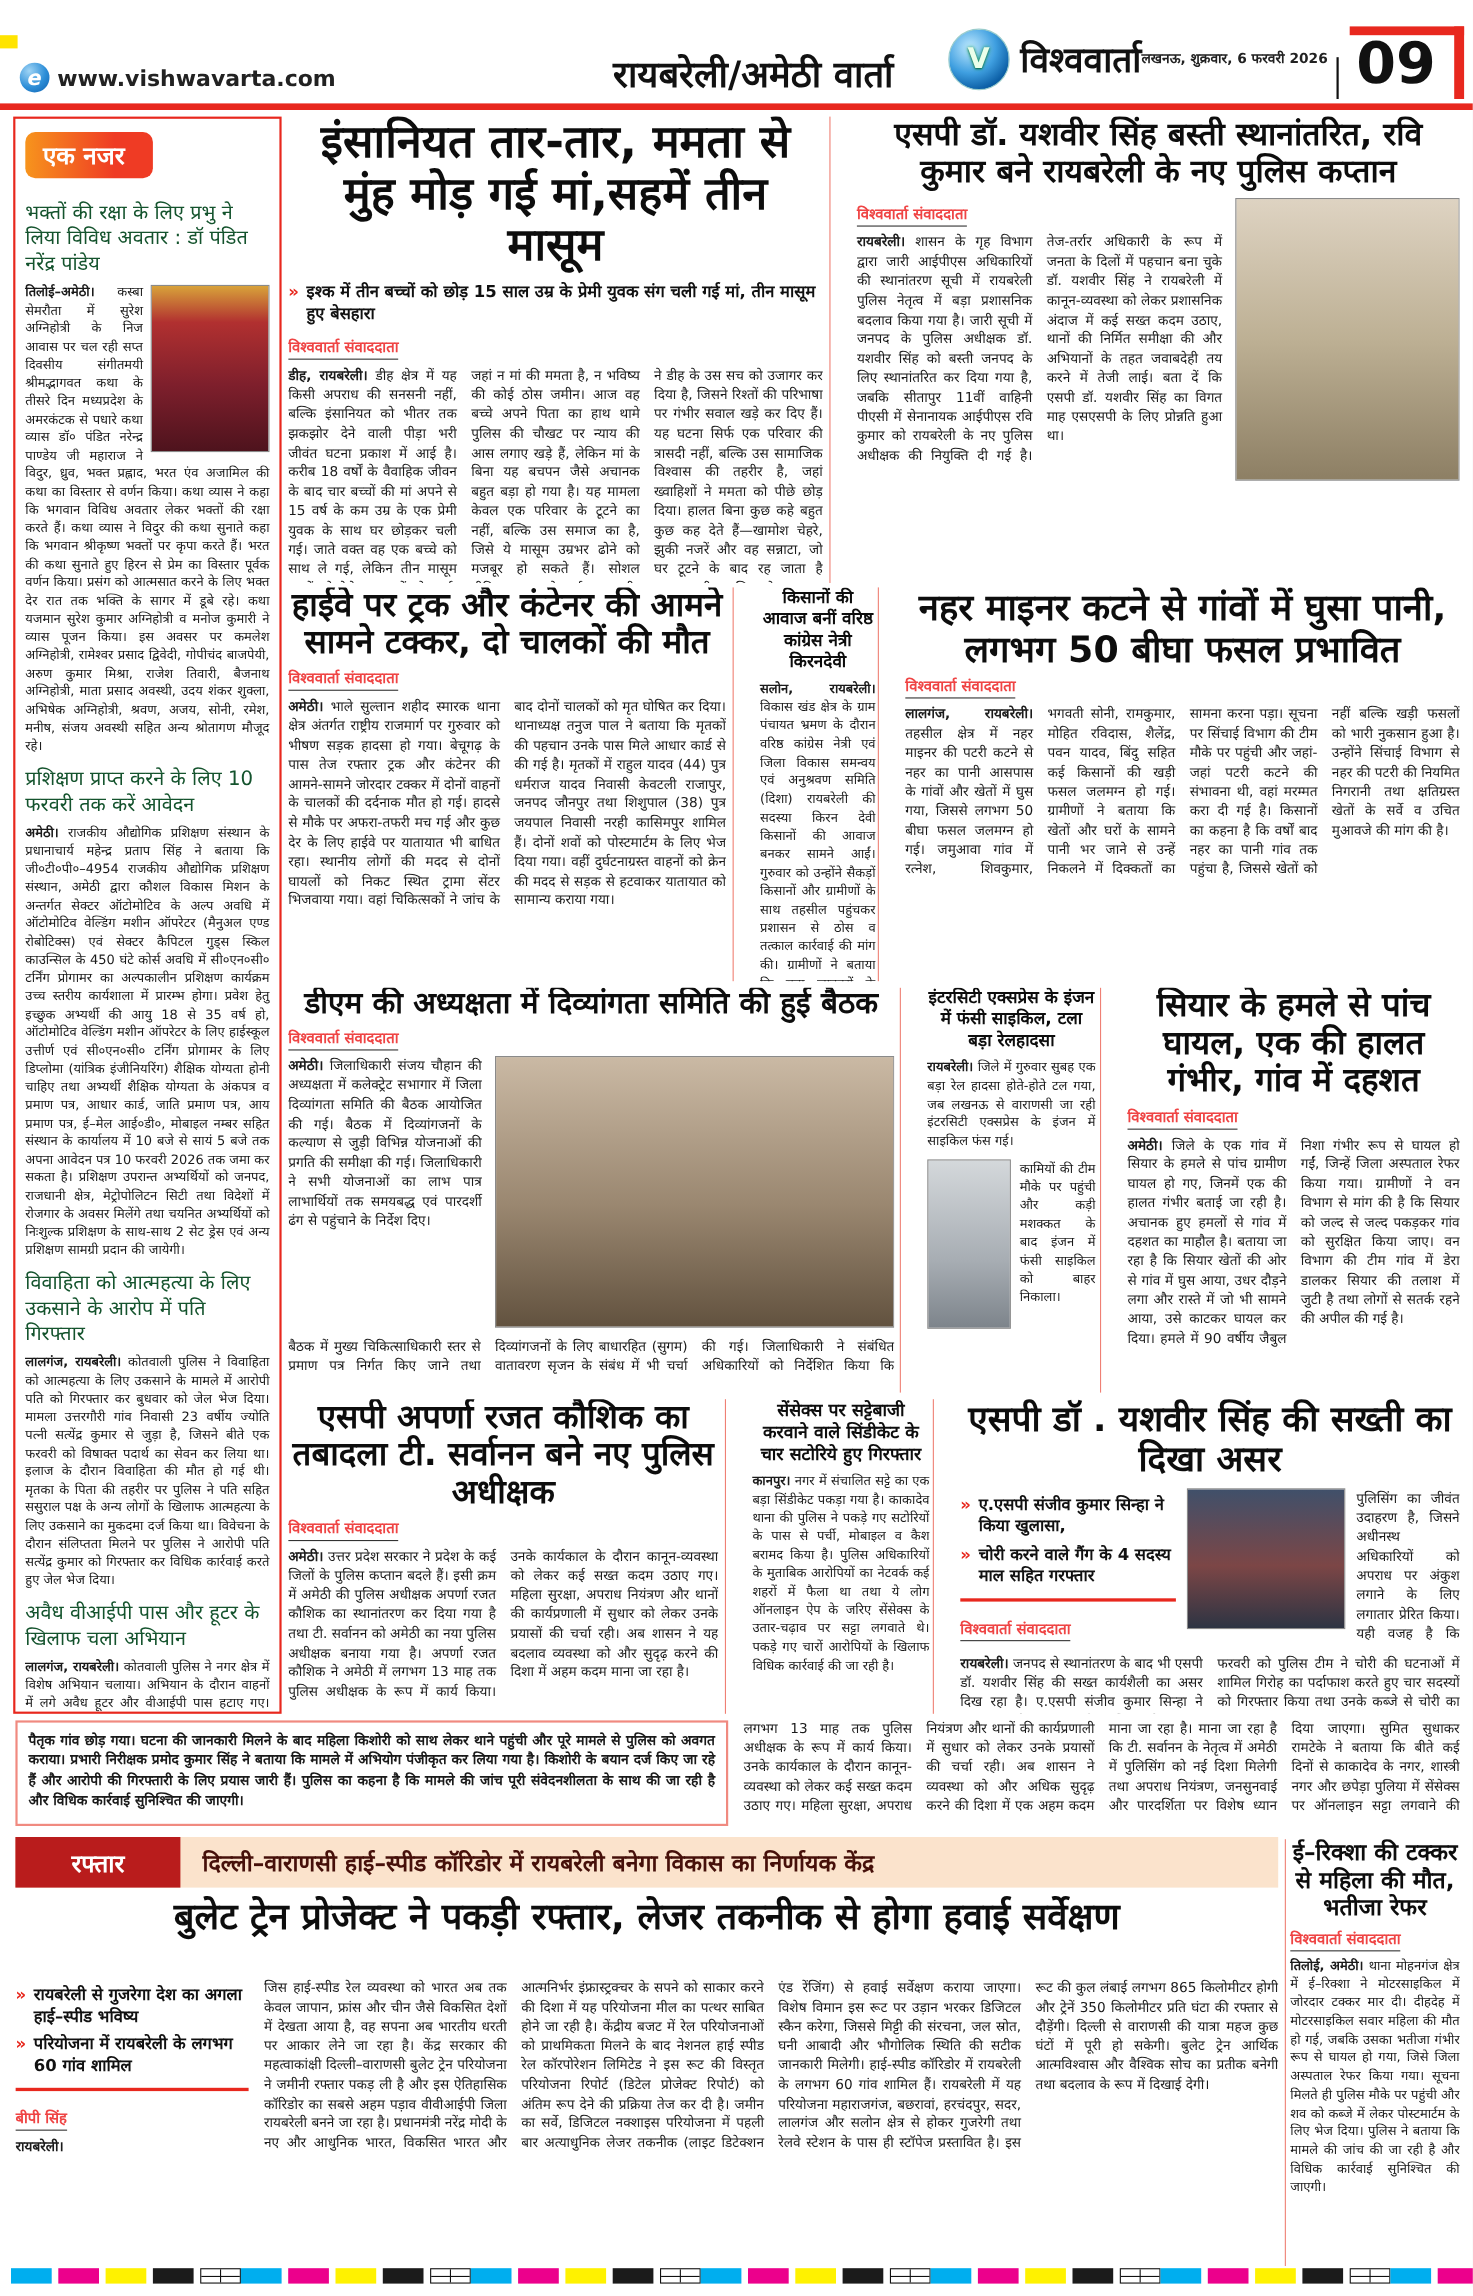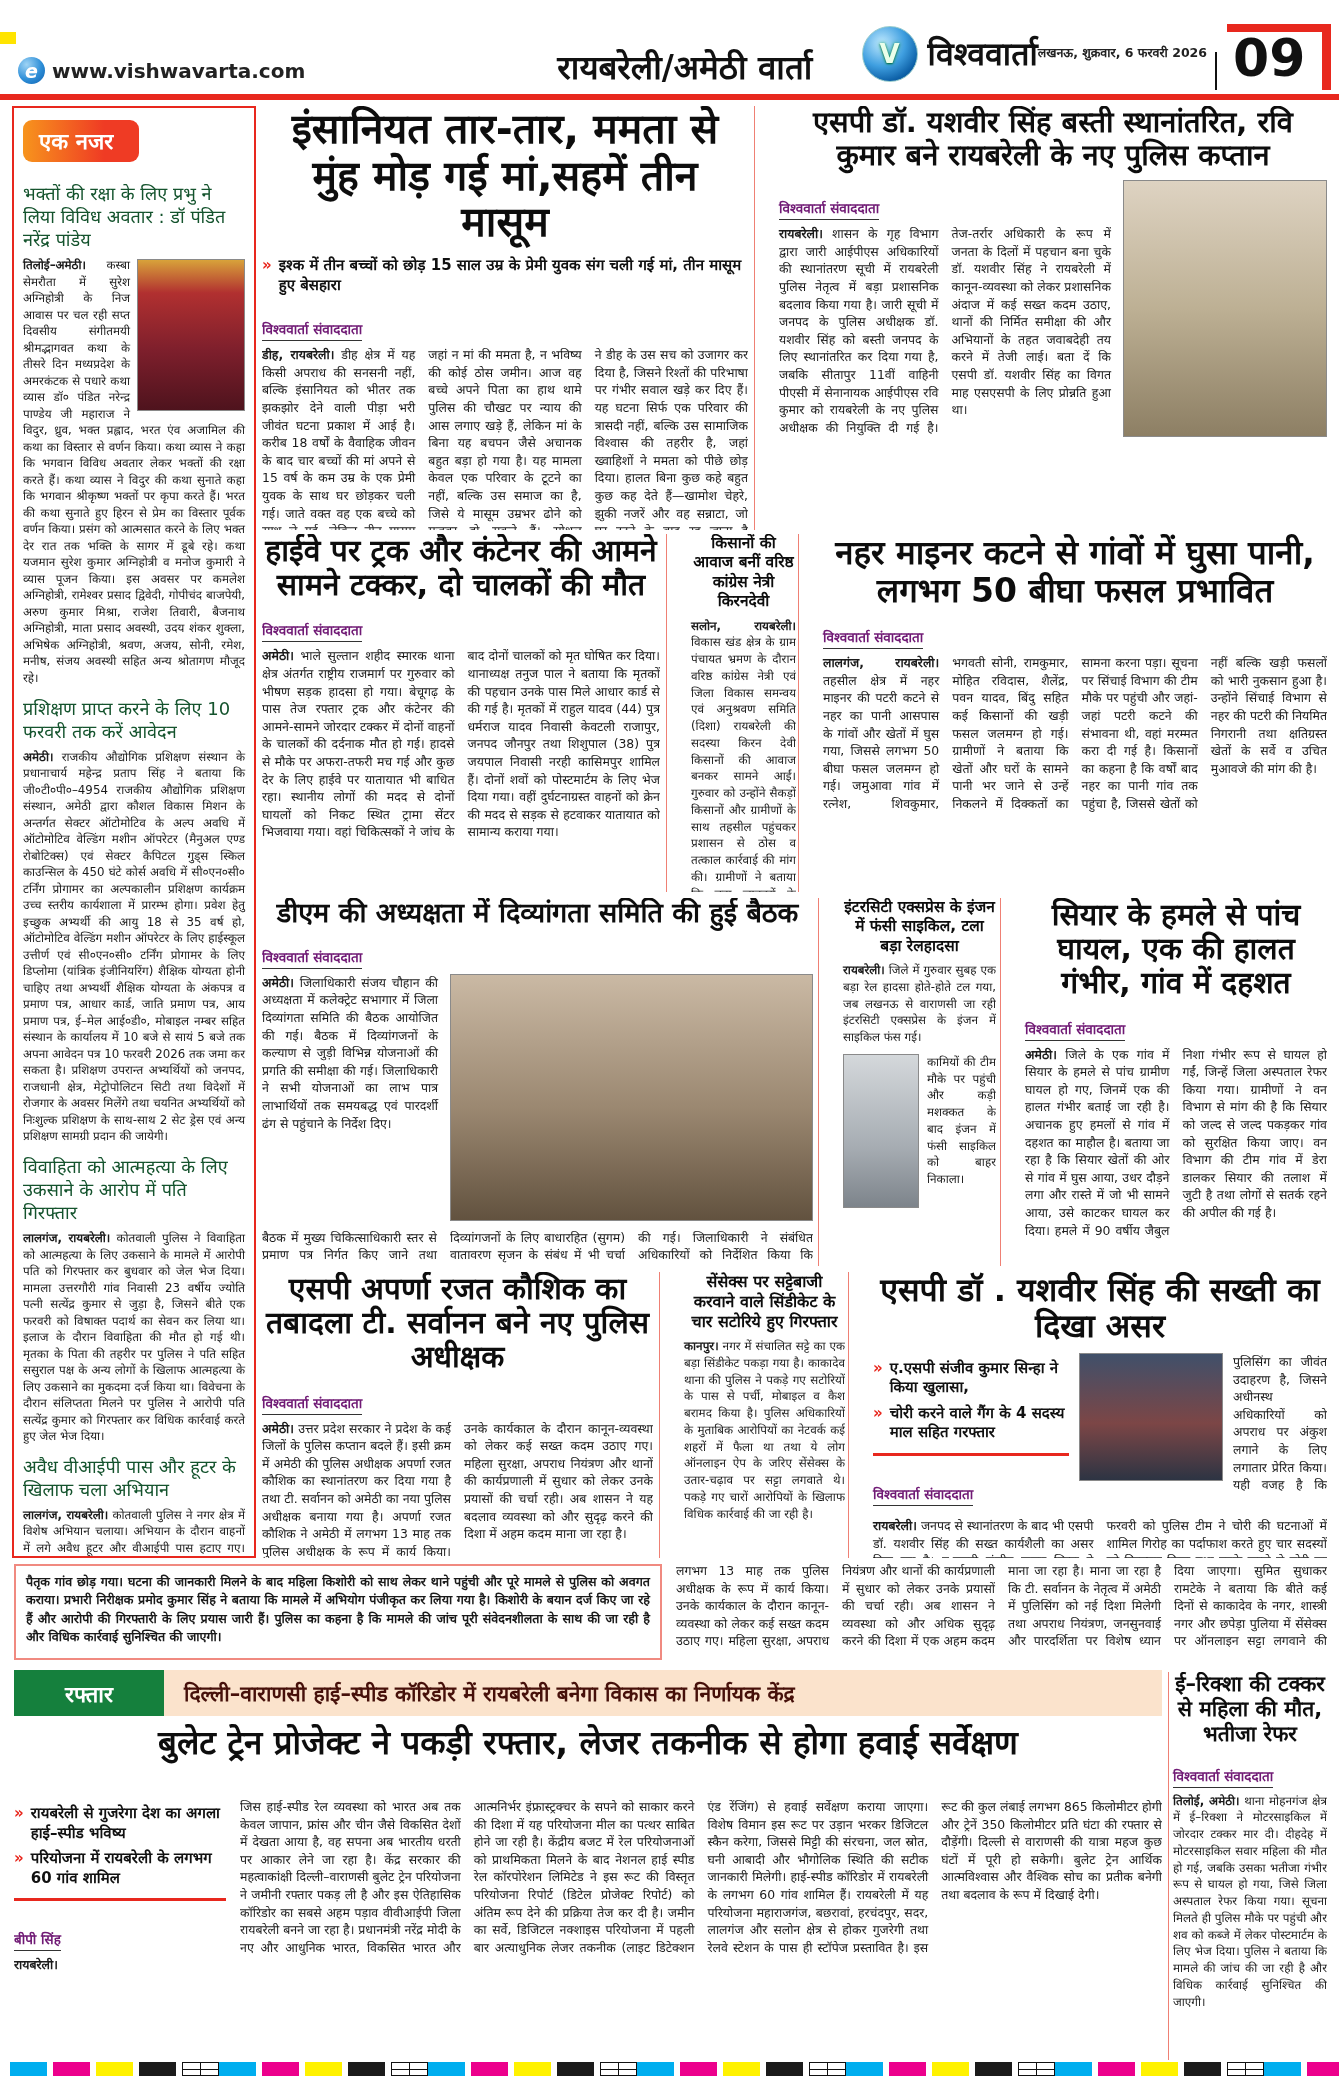--- a/index.html
+++ b/index.html
@@ -32,22 +32,22 @@
   
   .art{position:absolute;overflow:hidden}
   .sep-l{border-left:1px solid #ef8074;padding-left:24px}
   .hl{font-weight:800;color:#0d0d0d;text-align:center;line-height:1.14}
   .hl-sm{font-weight:800;color:#0d0d0d;text-align:center;line-height:1.25}
   .body{font-size:12.4px;line-height:1.42;text-align:justify;color:#1b1b1b}
   .body b{white-space:nowrap}
   .cols2{column-count:2;column-gap:13px}
   .cols3{column-count:3;column-gap:13px}
   .cols4{column-count:4;column-gap:13px}
-  .byline{font-weight:800;font-size:13.5px;color:#701a75;border-bottom:1.5px solid #333;
-          display:inline-block;padding-bottom:2px;margin:19px 0 5px}
+  .byline{font-weight:800;font-size:13.5px;color:#ef4444;border-bottom:1.5px solid #333;
+          display:inline-block;padding-bottom:2px;margin:5px 0 5px}
   .pt{display:flex;gap:7px;font-weight:800;font-size:15px;line-height:1.3;margin:6px 0;color:#111}
   .chev{color:#e8281e;font-weight:900}
   .redhr{border:0;border-top:3px solid #e8281e;margin:10px 0}
   .photo{border:1px solid #8a8a8a;flex:none}
   
   .eknazar{position:absolute;left:12px;top:106px;width:244px;height:1452px;border:2px solid #e8281e;
            padding:6px 9px;box-sizing:border-box;overflow:hidden}
   .tag{background:linear-gradient(90deg,#f7941d 0%,#ef3b24 70%);color:#fff;font-weight:800;font-size:22px;
        padding:5px 26px 7px 16px;border-radius:9px;display:inline-block;margin:6px 0 10px}
   .ek-hl{font-weight:400;font-size:18px;line-height:1.28;color:#14532d;margin:10px 0 6px;text-align:left}
@@ -58,21 +58,21 @@
   .ph-officer{width:202px;height:255px;background:linear-gradient(180deg,#ded3c2 0%,#bdb094 50%,#8d7f64 100%)}
   .ph-meeting{width:100%;height:245px;background:linear-gradient(180deg,#cab9a4 0%,#9a8770 55%,#62523f 100%)}
   .ph-cycle{width:74px;height:152px;background:linear-gradient(180deg,#d4d8db 0%,#a7adb3 60%,#7d848b 100%)}
   .ph-group{width:142px;height:126px;background:linear-gradient(180deg,#40506a 0%,#7c4646 55%,#2d3443 100%)}
   
   .boxed{position:absolute;left:14px;top:1564px;width:648px;height:96px;border:2px solid #f08a80;
          padding:7px 10px;box-sizing:border-box;font-size:12.6px;font-weight:600;line-height:1.45;
          text-align:justify;overflow:hidden}
   .contcols{position:absolute;left:676px;top:1562px;width:651px;height:102px;overflow:hidden}
   .raftar-strip{position:absolute;left:14px;top:1670px;width:1148px;height:46px;background:#fbe3cc}
-  .raftar-label{position:absolute;left:0;top:0;width:150px;height:46px;background:#15803d;color:#fff;
+  .raftar-label{position:absolute;left:0;top:0;width:150px;height:46px;background:#b91c1c;color:#fff;
                 display:flex;align-items:center;justify-content:center;font-weight:800;font-size:22px}
   .raftar-hl{position:absolute;left:170px;top:0;height:46px;display:flex;align-items:center;
              font-weight:800;font-size:21px;color:#46100a}
   .bt-hl{position:absolute;left:14px;top:1724px;width:1148px;font-size:33px;font-weight:800;
          text-align:center;line-height:1.15;color:#0d0d0d}
   .bt-content{position:absolute;left:14px;top:1798px;width:1148px;height:262px;display:flex;gap:14px;overflow:hidden}
   .bt-left{flex:none;width:212px}
   .erick{position:absolute;left:1168px;top:1672px;width:159px;height:388px;overflow:hidden;
          border-left:1px solid #ef8074;padding-left:4px;box-sizing:border-box}
   .erick-hl{font-size:21px;font-weight:800;text-align:center;line-height:1.2;color:#0d0d0d}

